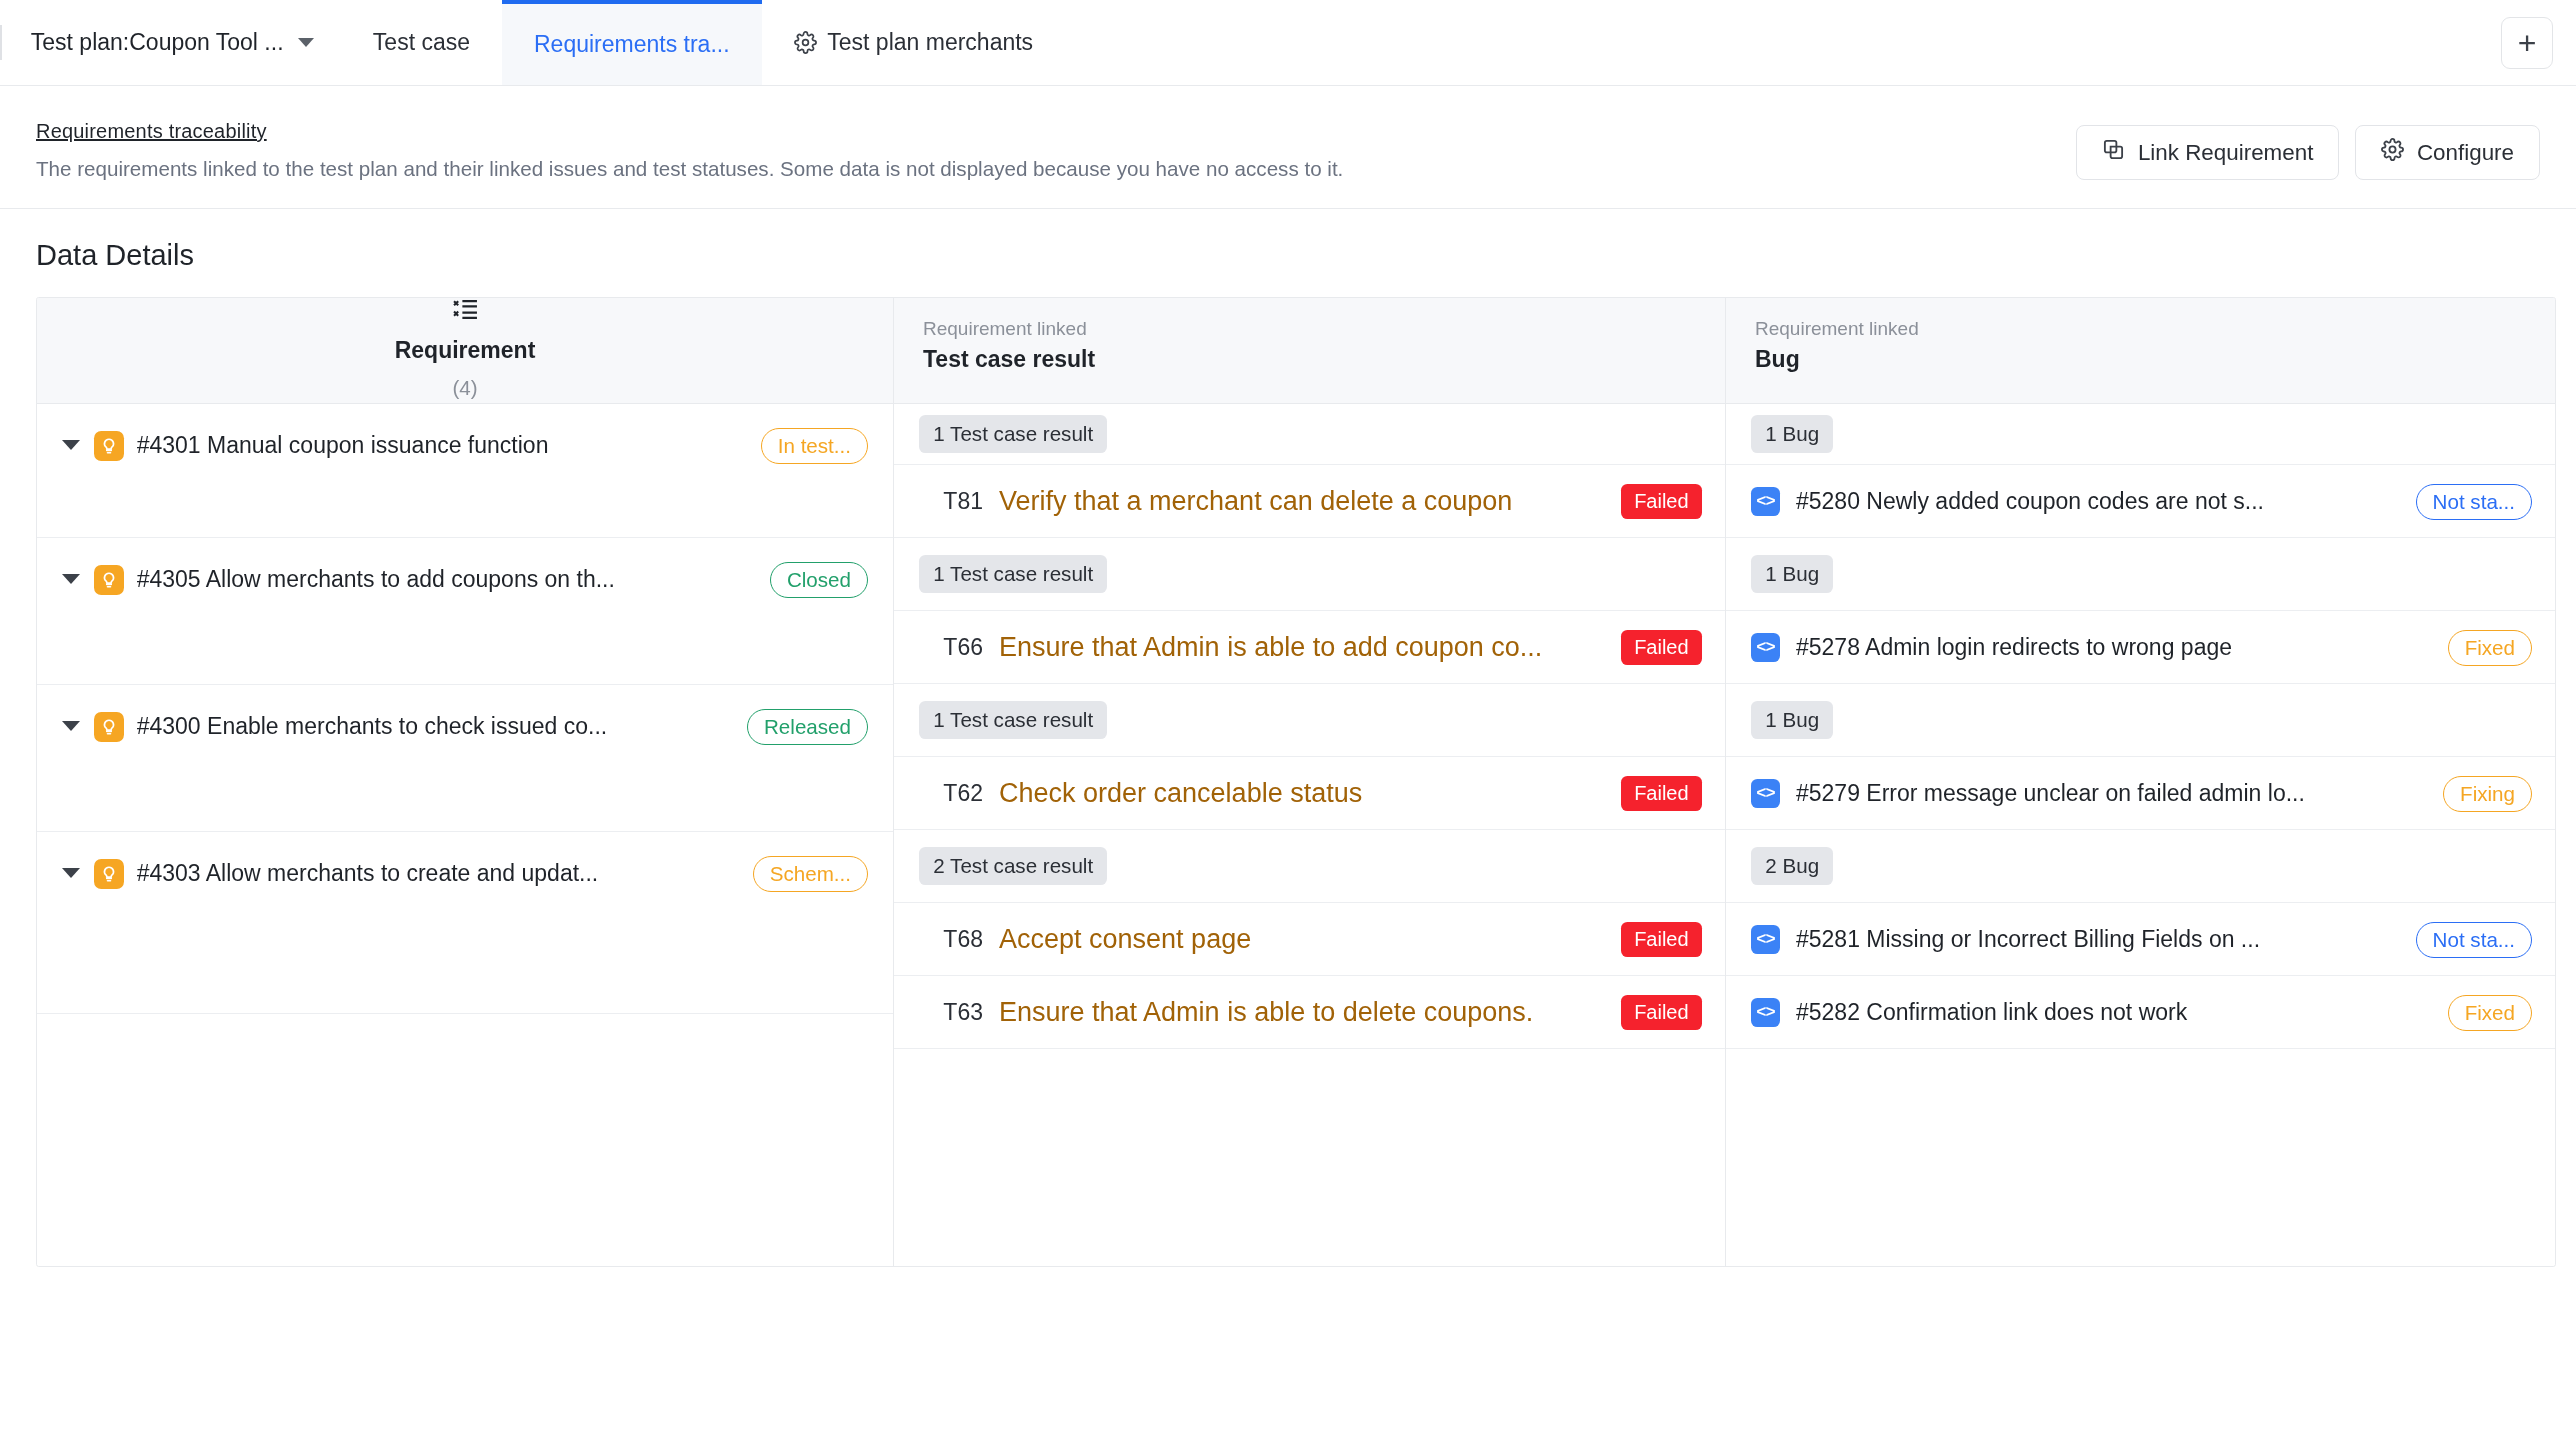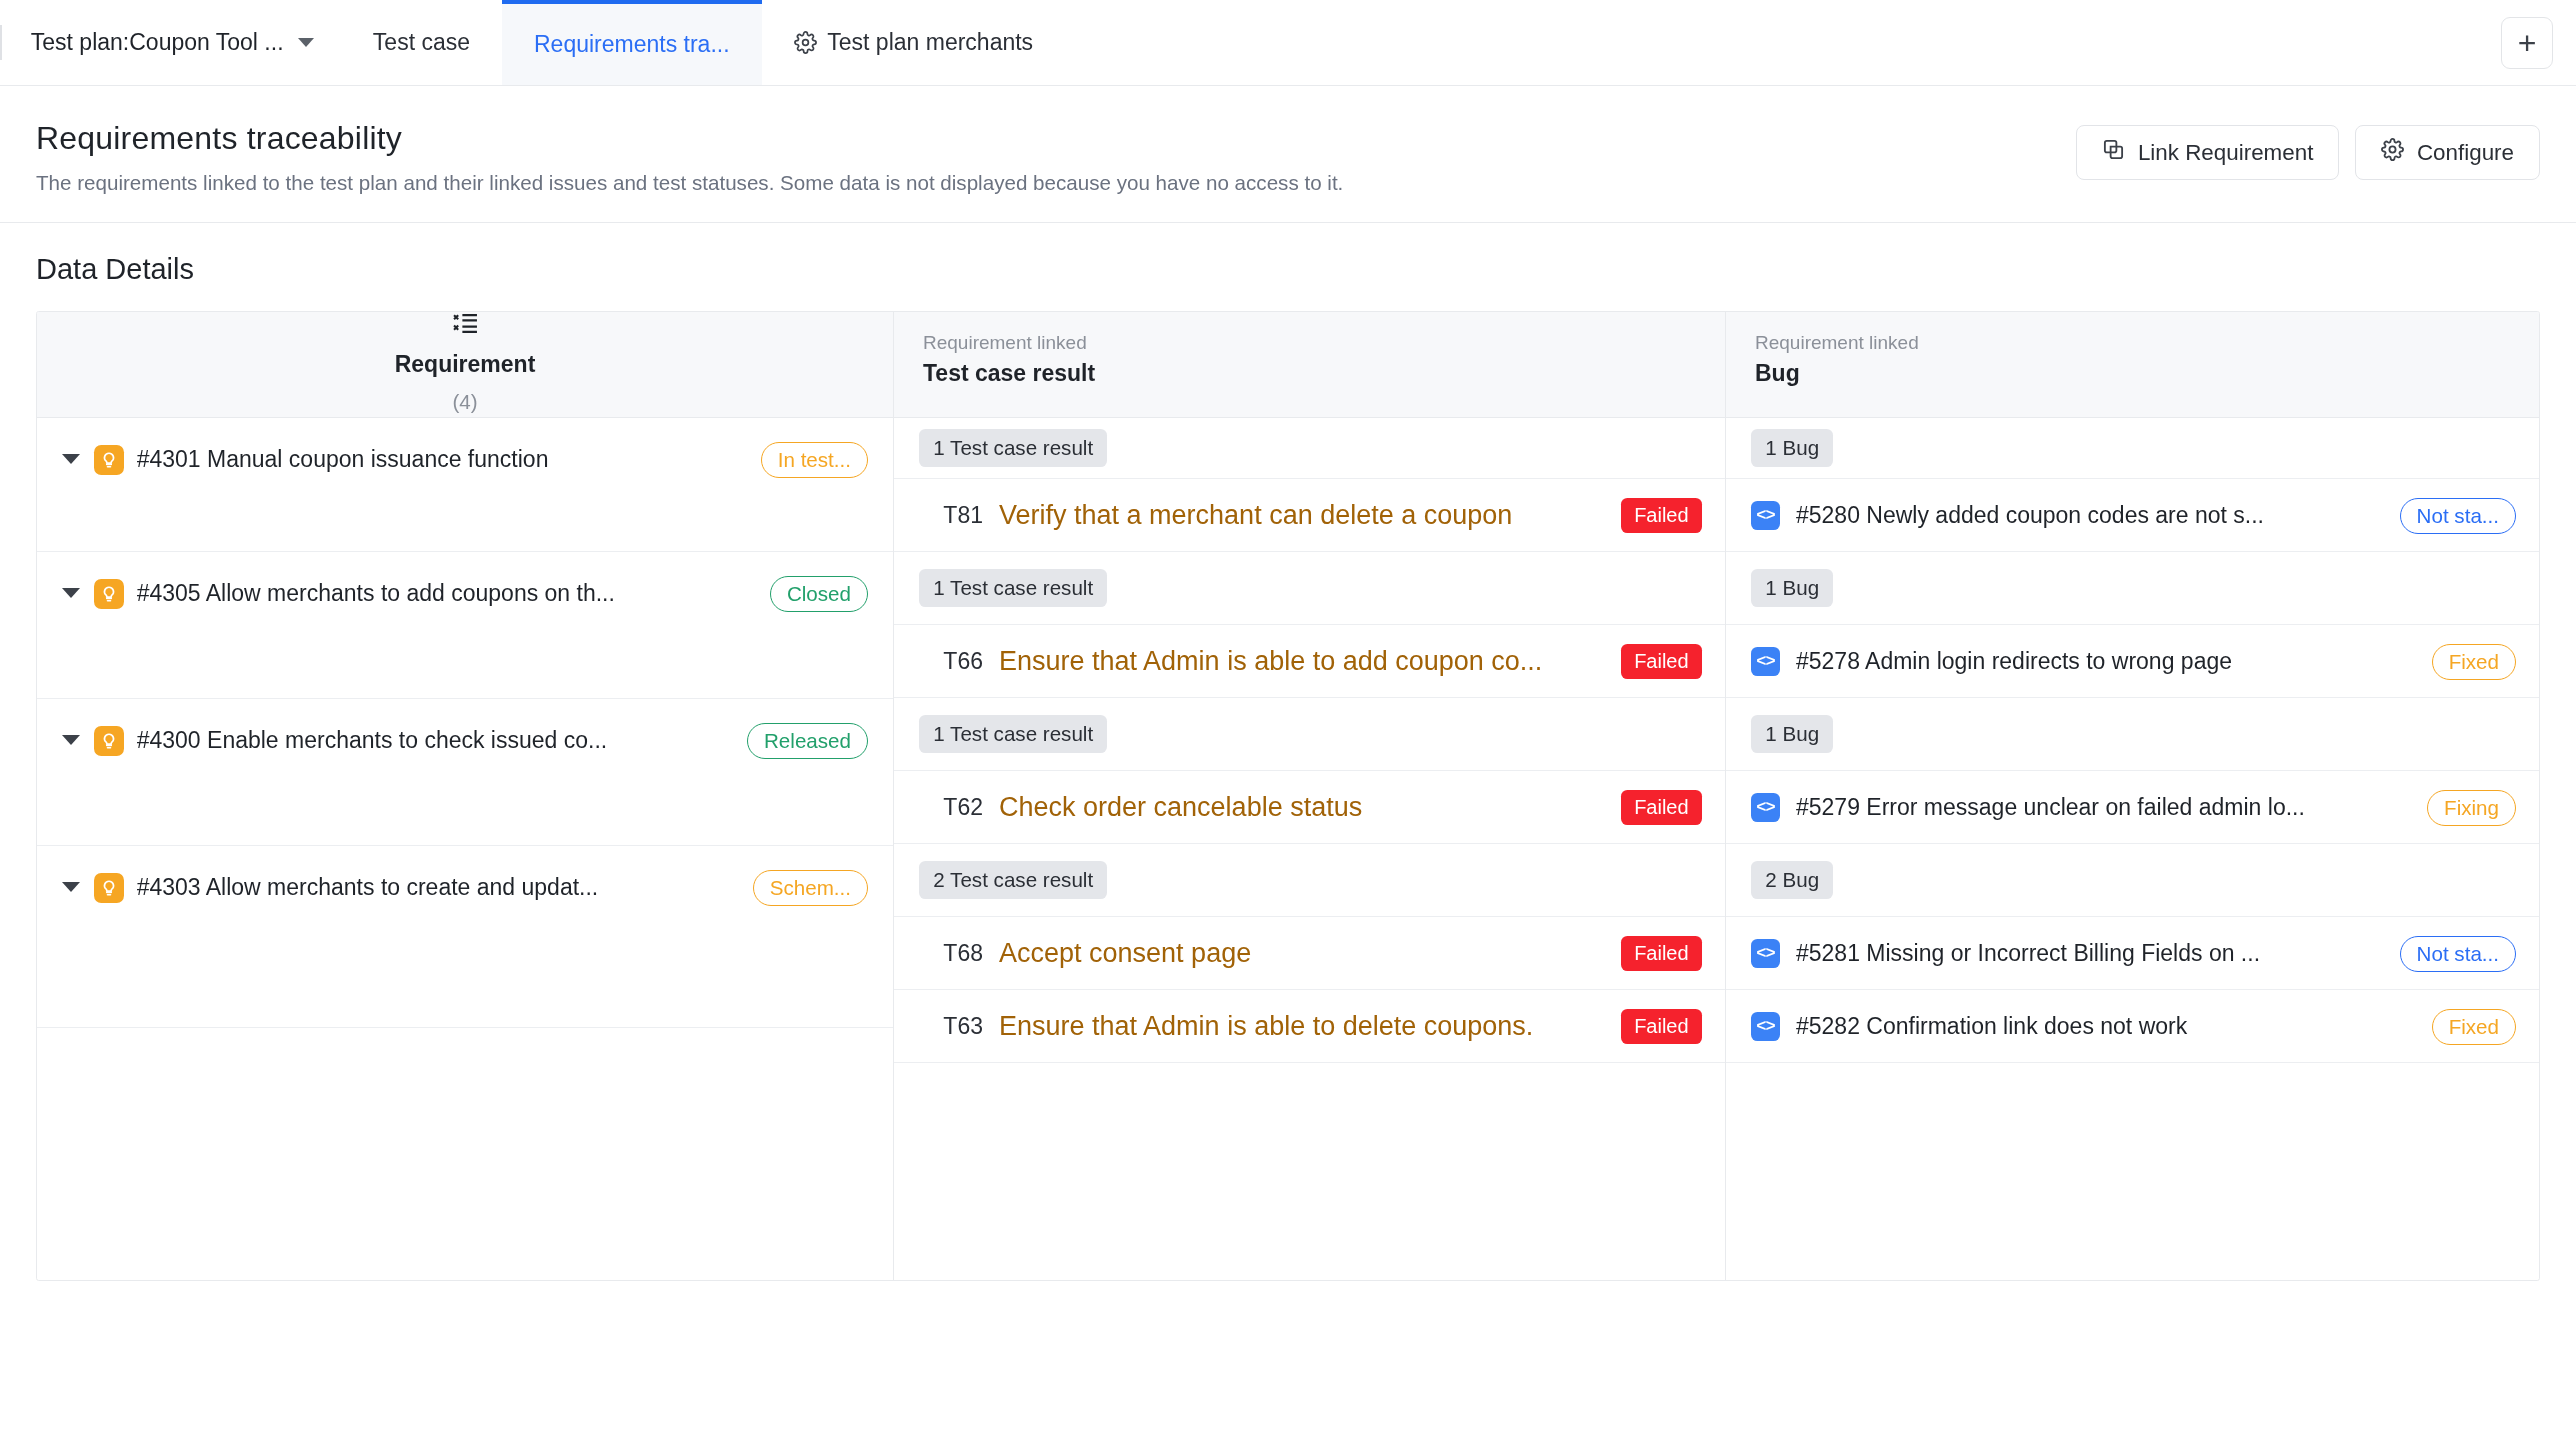--- a/index.html
+++ b/index.html
@@ -72,42 +72,43 @@
 
   
   .page-head {
     padding: 34px 36px 27px 36px;
     border-bottom: 1.8px solid #e8eaed;
     display: flex; align-items: flex-start;
     background: #fff;
   }
   .page-head-texts { flex: 1 1 auto; }
   .page-title {
-    font-size: 32px; color: #1f2329; font-weight: normal;
+    font-size: 20px; color: #1f2329; font-weight: normal;
     letter-spacing: 0.2px;
+    text-decoration: underline;
   }
   .page-sub {
     margin-top: 14.3px;
     font-size: 20.6px; color: #6b7280;
   }
   .head-actions { display: flex; gap: 16px; padding-top: 5.4px; }
   .btn {
     display: flex; align-items: center; gap: 12.5px;
     height: 55px; padding: 0 25px;
     border: 1.8px solid #e2e4e8; border-radius: 8px;
     background: #fff;
     font-size: 22.4px; color: #2b2f36;
     cursor: pointer;
     white-space: nowrap;
   }
   .btn svg { flex: 0 0 auto; }
 
   
   .section {
-    padding: 30px 36px 0 36px;
+    padding: 30px 20px 0 36px;
     background: #fff;
   }
   .section-title {
     font-size: 29px; color: #1f2329; font-weight: normal;
     margin-bottom: 25px;
   }
 
   .grid {
     border: 1.8px solid #e8eaed;
     border-radius: 2.7px;

